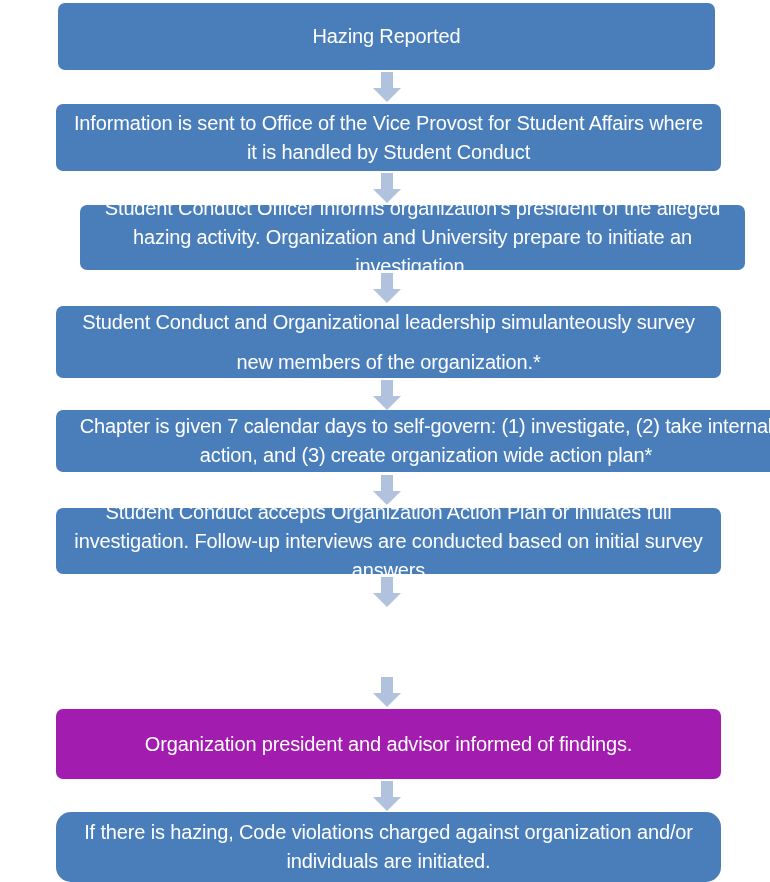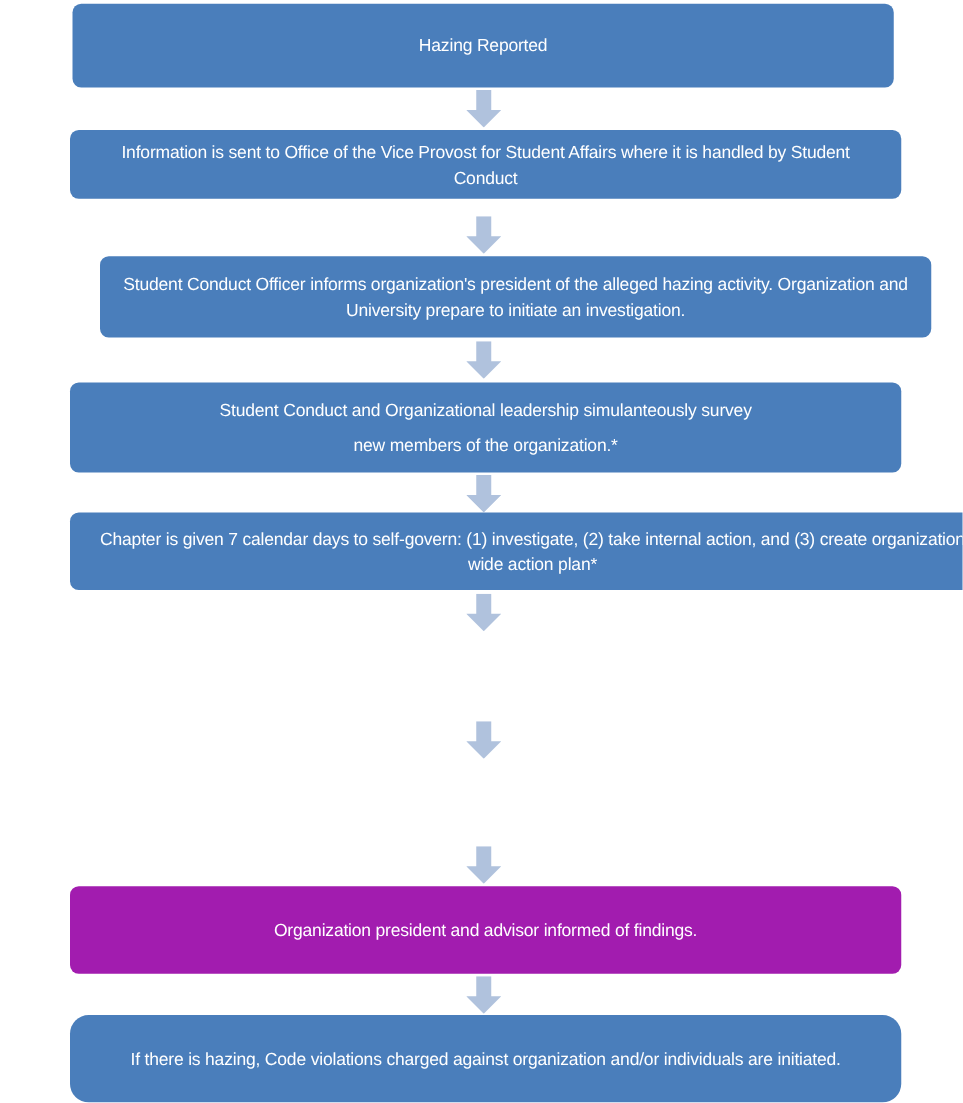--- a/index.html
+++ b/index.html
@@ -31,30 +31,30 @@
     display: flex;
     align-items: center;
     justify-content: center;
     text-align: center;
     box-sizing: border-box;
     padding: 4px 14px;
   }
   .node-text {
     display: block;
     width: 100%;
-    font-size: 14px;
+    font-size: 20px;
     line-height: 1.45;
     letter-spacing: -0.15px;
     color: #ffffff;
     white-space: pre-line;
   }
 
   
   #node-0 { left: 58px;  top: 3px;   width: 657px; height: 67px; }
-  #node-1 { left: 56px;  top: 104px; width: 665px; height: 55px; }
+  #node-1 { left: 56px;  top: 104px; width: 665px; height: 67px; }
   #node-2 { left: 56px;  top: 205px; width: 665px; height: 65px; margin-left: 24px; }
   #node-3 { left: 56px;  top: 306px; width: 665px; height: 72px; }
   #node-4 { left: 56px;  top: 410px; width: 740px; height: 62px; }
   #node-5 { left: 56px;  top: 508px; width: 665px; height: 66px; }
   #node-6 { left: 56px;  top: 611px; width: 665px; height: 64px; }
   #node-7 { left: 56px;  top: 709px; width: 665px; height: 70px; }
   #node-8 { left: 56px;  top: 812px; width: 665px; height: 70px;
             border-bottom-left-radius: 0; border-bottom-right-radius: 0; }
 
   
@@ -127,20 +127,23 @@
   <div class="node" id="node-4" style="background: rgb(74, 126, 187); color: rgb(255, 255, 255);">
     <span class="node-text">Chapter is given 7 calendar days to self-govern: (1) investigate, (2) take internal action, and (3) create organization wide action plan*</span>
   </div>
 
   <div class="arrow" id="arrow-4">
     <svg viewBox="0 0 28 30" xmlns="http://www.w3.org/2000/svg" aria-hidden="true">
       <polygon points="8,0 20,0 20,16 28,16 14,30 0,16 8,16" fill="#b0c2dd"></polygon>
     </svg>
   </div>
 
+  <div class="node" id="node-5" style="background: rgb(74, 126, 187); color: rgb(255, 255, 255);">
+    <span class="node-text">Student Conduct accepts Organization Action Plan or initiates full investigation.  Follow-up interviews are conducted based on initial survey answers</span>
+  </div>
 
   <div class="arrow" id="arrow-5">
     <svg viewBox="0 0 28 30" xmlns="http://www.w3.org/2000/svg" aria-hidden="true">
       <polygon points="8,0 20,0 20,16 28,16 14,30 0,16 8,16" fill="#b0c2dd"></polygon>
     </svg>
   </div>
 
 
   <div class="arrow" id="arrow-6">
     <svg viewBox="0 0 28 30" xmlns="http://www.w3.org/2000/svg" aria-hidden="true">

